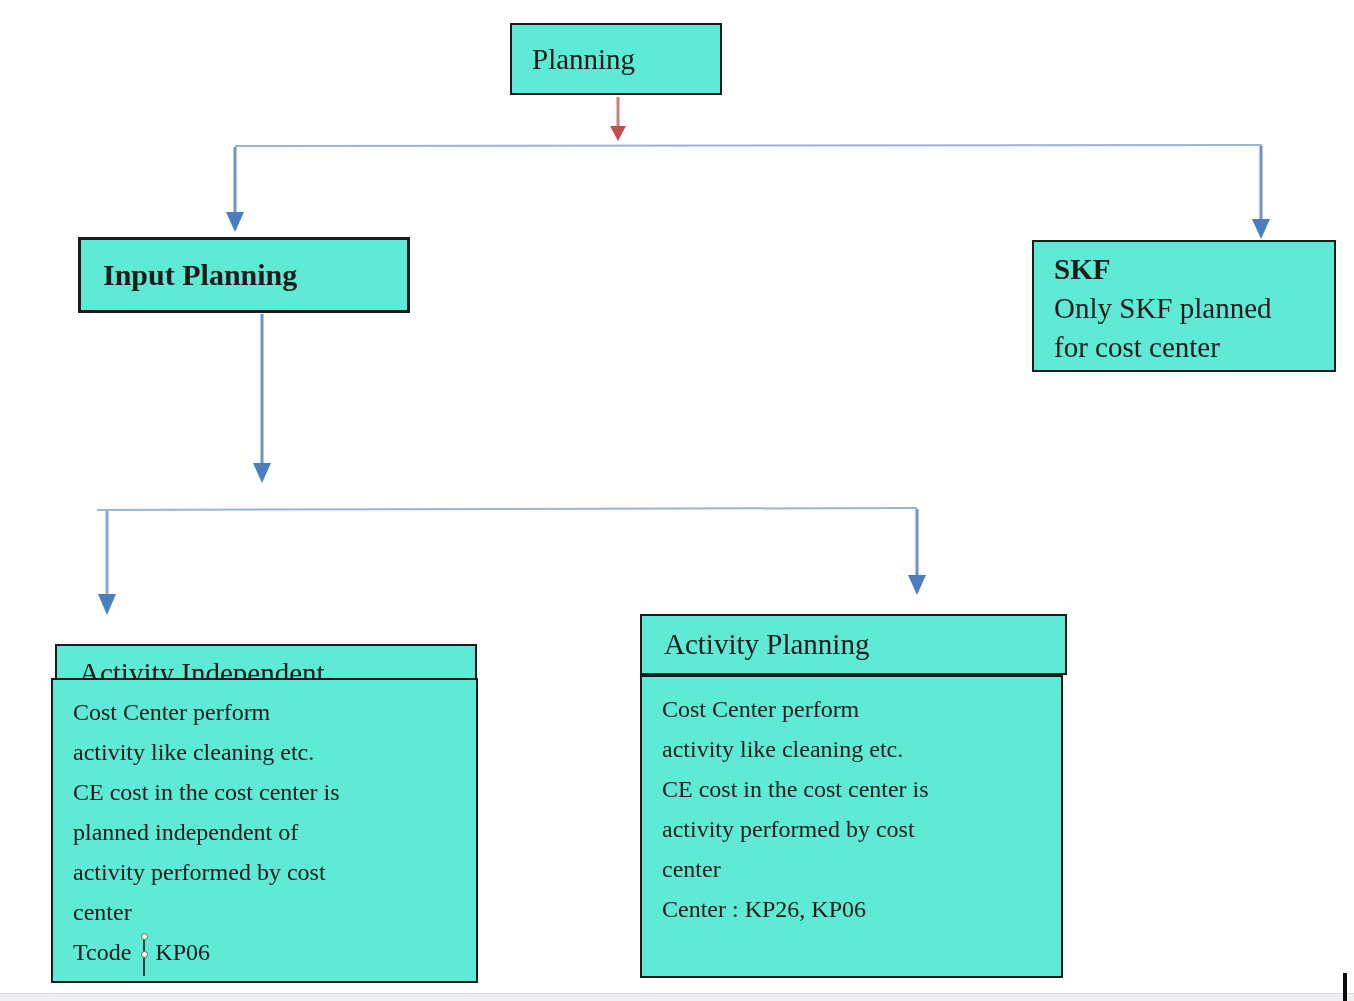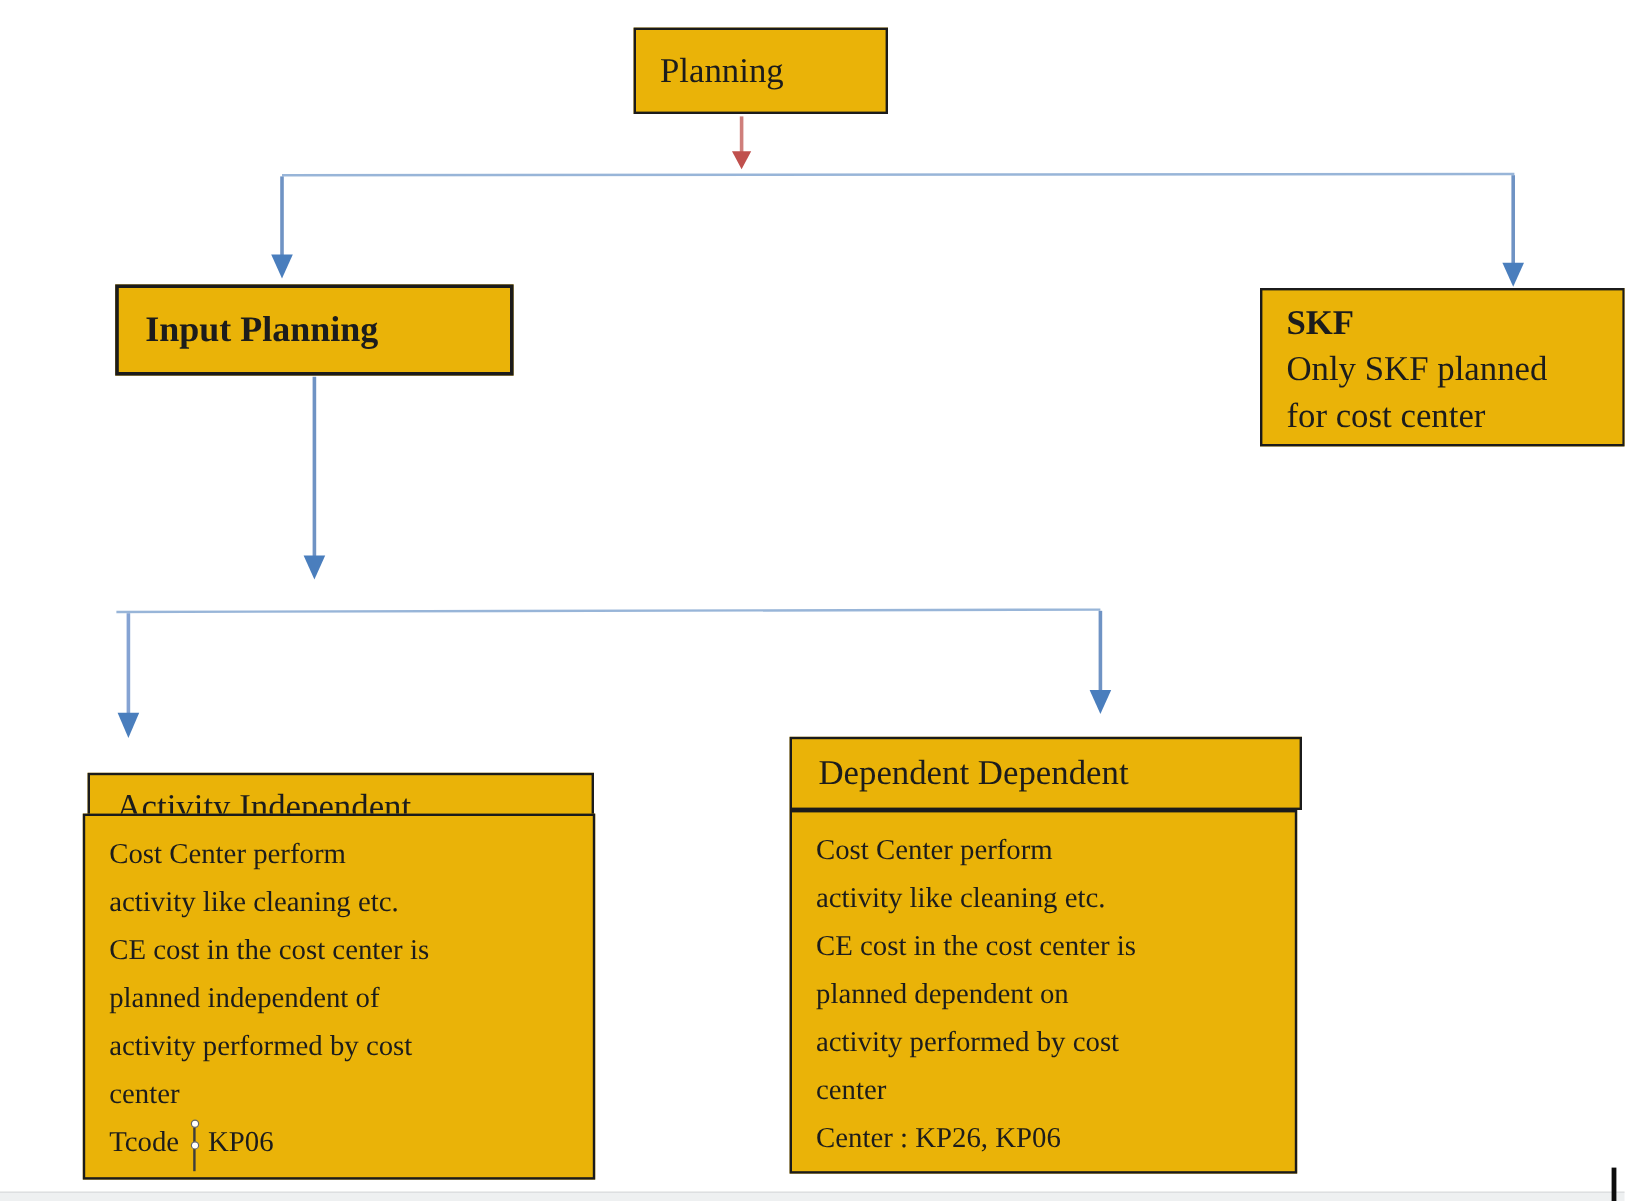--- a/index.html
+++ b/index.html
@@ -14,24 +14,23 @@
   #connectors{position:absolute;left:0;top:0;z-index:1;}
   .shaft{stroke:var(--connector_blue_light);stroke-width:3;fill:none;}
   .shaft-light{stroke:#85a3d3;stroke-width:3;fill:none;}
   .hline{stroke:var(--branch_line_blue);stroke-width:2;fill:none;}
   .head{fill:var(--connector_blue);}
   .red-shaft{stroke:var(--arrow_red_light);stroke-width:3;fill:none;}
   .red-head{fill:var(--arrow_red);}
 
   .node{
     position:absolute;z-index:2;
-    background:#eab308;
+    background:#5eead4;
     border:2px solid var(--box_border);
     box-sizing:border-box;
-    margin-left:18px;
   }
   .planning-box{
     left:510px;top:23px;width:212px;height:72px;
     display:flex;align-items:center;
     padding-left:20px;font-size:29px;
   }
   .input-planning-box{
     left:78px;top:237px;width:332px;height:76px;
     display:flex;align-items:center;
     padding-left:22px;font-size:30px;font-weight:bold;
@@ -131,27 +130,26 @@
     <div>activity performed by cost</div>
     <div>center</div>
     <div class="tcode-line">
       <span>Tcode</span>
       <span class="text-cursor"></span>
       <span>KP06</span>
     </div>
   </div>
 
   <div class="node title-box ad-title">
-    <span>Dependent Dependent</span>
+    <span>Activity Planning</span>
   </div>
   <div class="node body-box ad-body">
     <div>Cost Center perform</div>
     <div>activity like cleaning etc.</div>
     <div>CE cost in the cost center is</div>
-    <div>planned dependent on</div>
     <div>activity performed by cost</div>
     <div>center</div>
     <div>Center : KP26, KP06</div>
   </div>
 
   <div class="bottom-strip"></div>
   <div class="black-caret"></div>
 
 </div>
 

